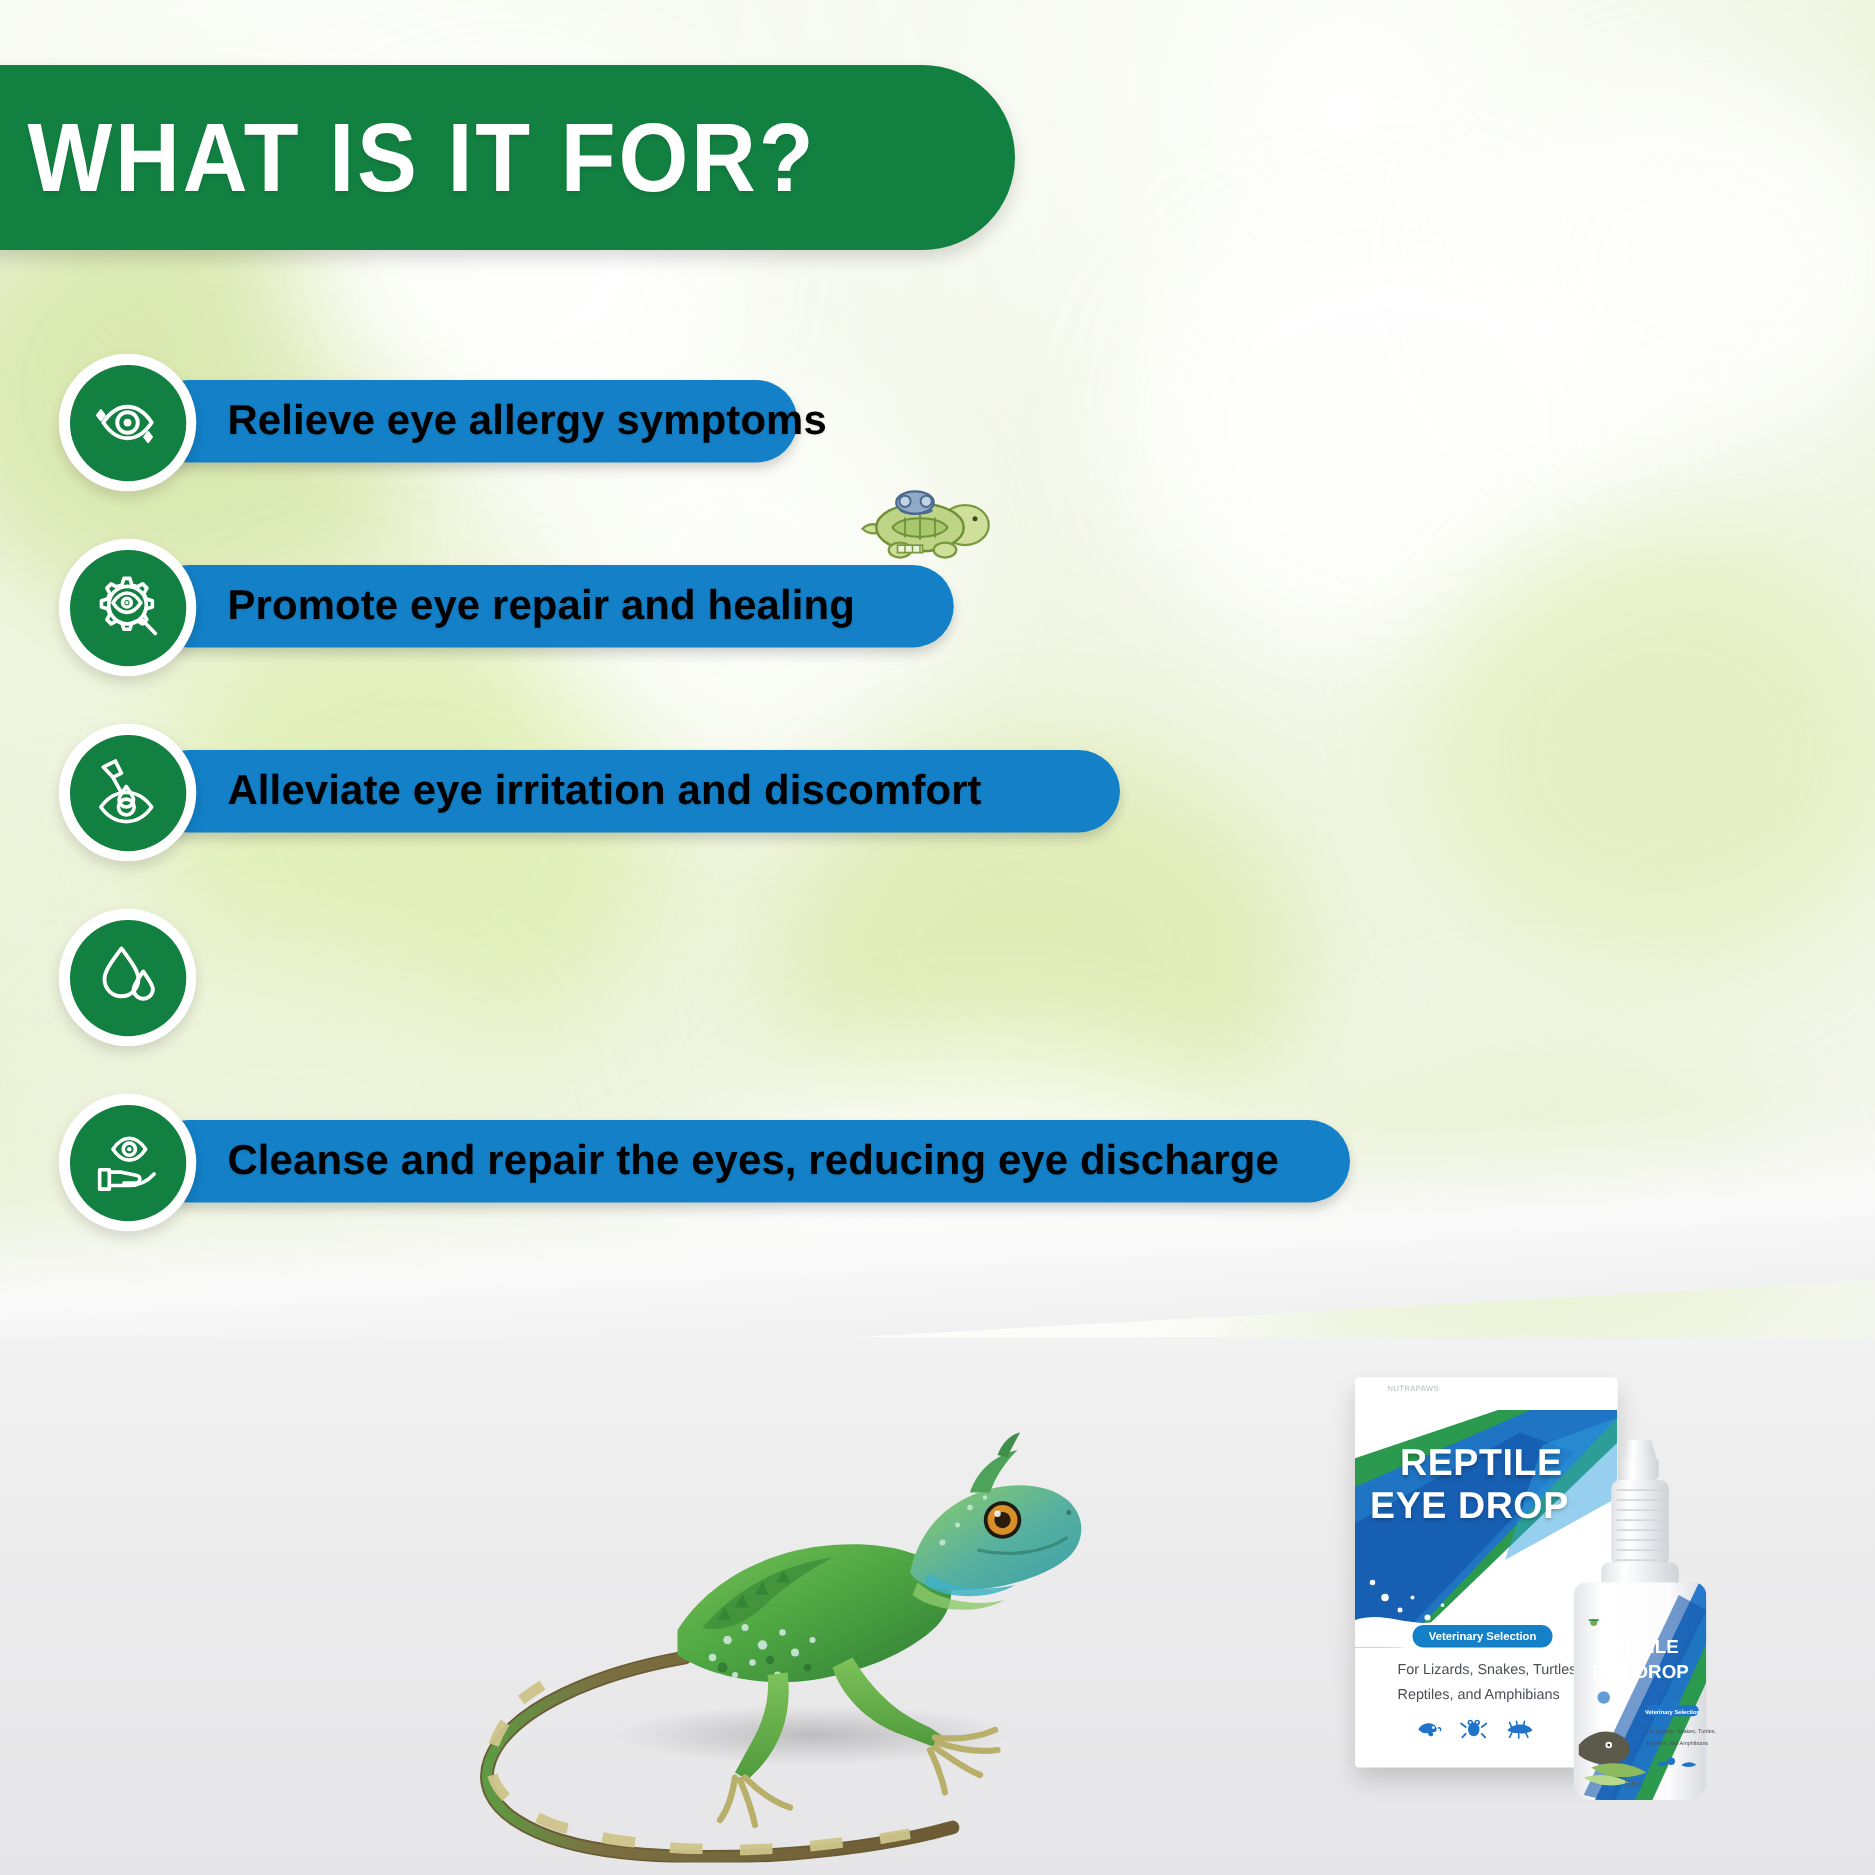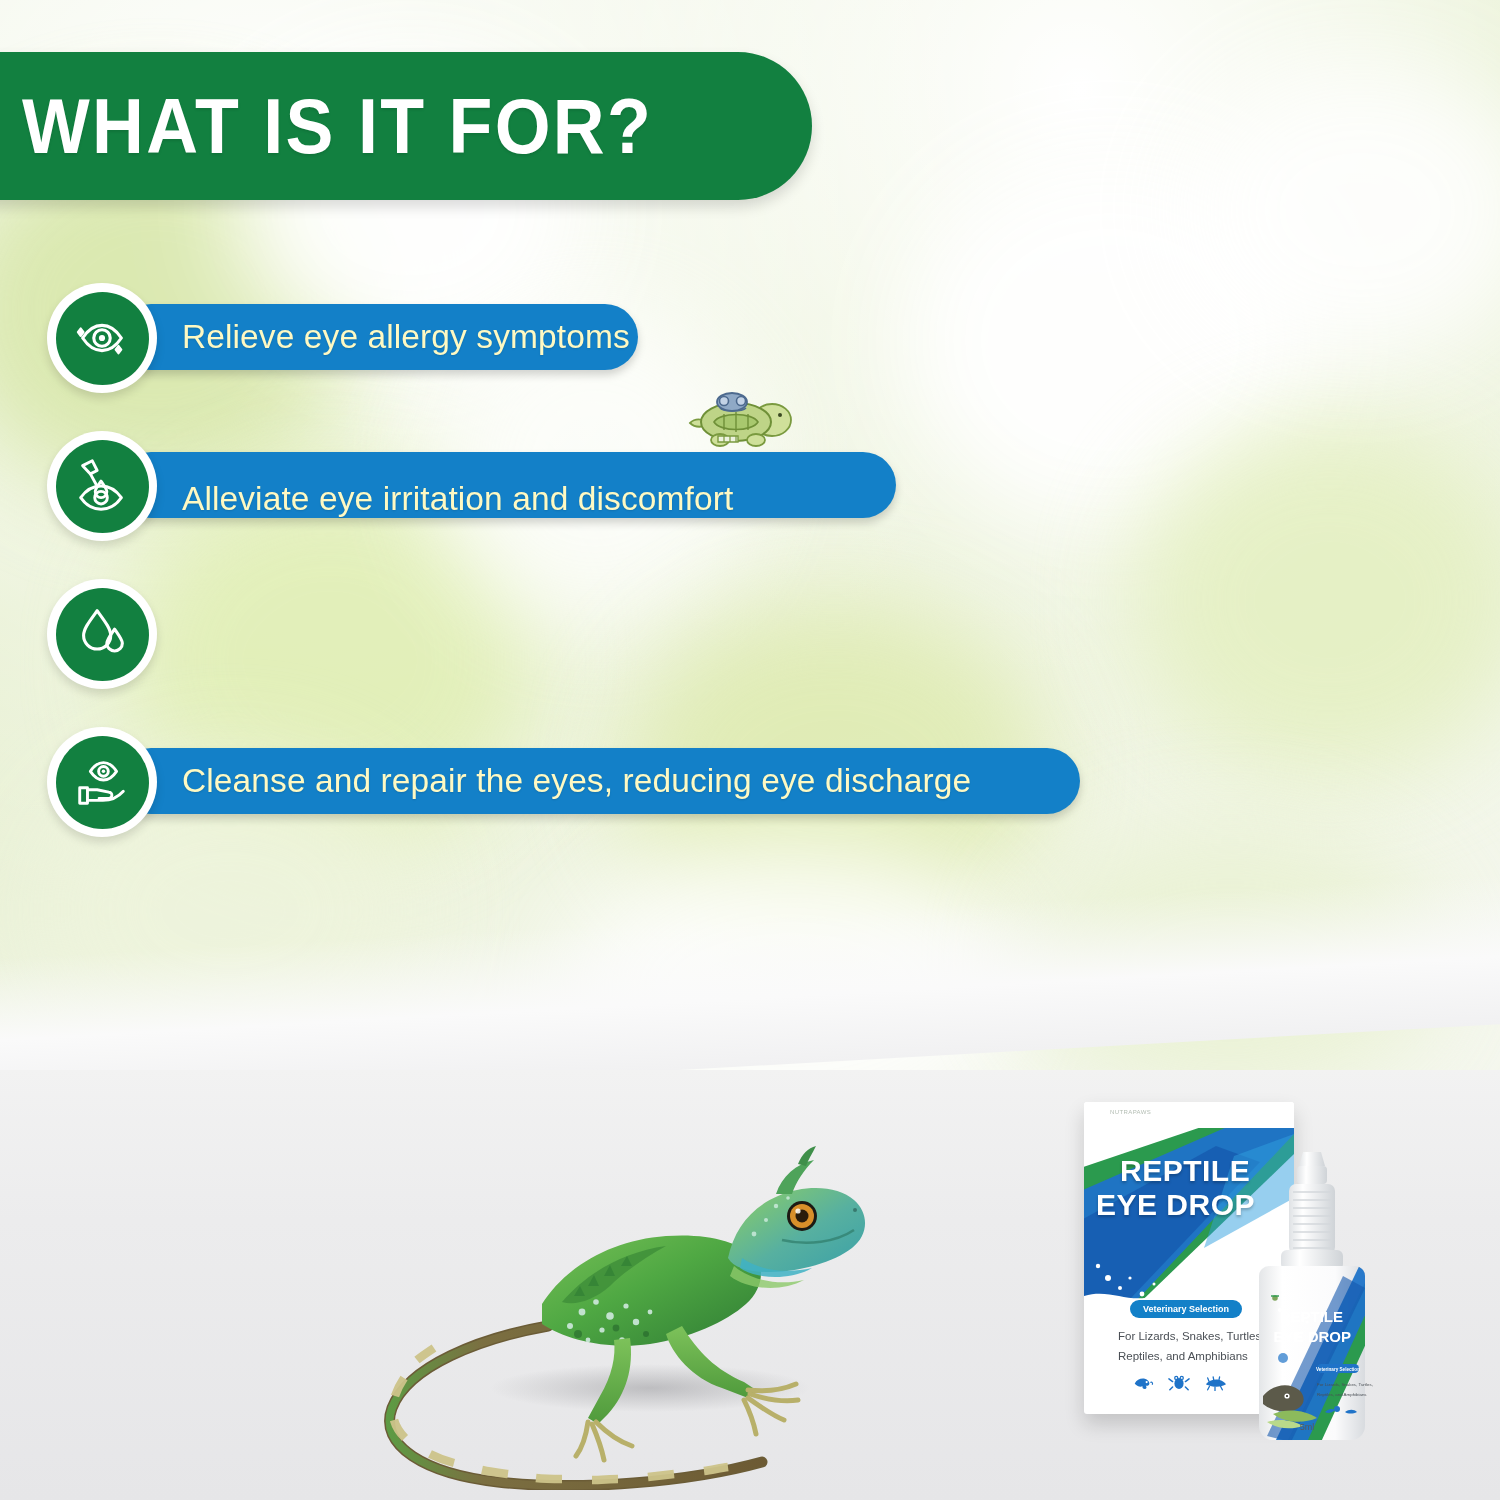--- a/index.html
+++ b/index.html
@@ -47,21 +47,21 @@
   
   .features{position:absolute;left:0;top:283px;width:1500px;}
   .feature-row{position:relative;height:148px;}
   .pill{
     position:absolute;left:118px;top:21px;height:66px;
     background:#1380c8;border-radius:34px;
     box-shadow:0 5px 9px rgba(0,0,0,.17);
     display:flex;align-items:center;
   }
   .pill-label{
-    color:#fef9c3;font-size:33.5px;font-weight:400;white-space:nowrap;
+    color:#000000;font-size:33.5px;font-weight:700;white-space:nowrap;
     margin-left:64px;padding-right:30px;letter-spacing:.1px;
     text-shadow:0 1px 2px rgba(0,0,0,.12);
   }
   .icon-badge{
     position:absolute;left:47px;top:0px;width:110px;height:110px;
     background:#ffffff;border-radius:50%;
     box-shadow:0 5px 10px rgba(0,0,0,.13);
     display:flex;align-items:center;justify-content:center;z-index:3;
   }
   .icon-disc{
@@ -151,23 +151,40 @@
             <path d="M12 32c6-9 13.5-13 20-13s14 4 20 13c-6 9-13.5 13-20 13s-14-4-20-13z"></path>
             <circle cx="32" cy="32" r="8.5"></circle>
             <circle cx="32" cy="32" r="3.2" fill="#ffffff" stroke="none"></circle>
             <path d="M10 22l3 4 -3 4 -3-4z" fill="#ffffff" stroke-width="2"></path>
             <path d="M49 40l3 4 -3 4 -3-4z" fill="#ffffff" stroke-width="2"></path>
           </svg>
         </div>
       </div>
     </div>
 
-
     <div class="feature-row">
-      <div class="pill" style="width:778px;align-items:flex-end;">
+      <div class="pill" style="width:645px;">
+        <span class="pill-label" data-bind="features.1.label">Promote eye repair and healing</span>
+      </div>
+      <div class="icon-badge">
+        <div class="icon-disc">
+          <svg viewBox="0 0 64 64" fill="none" stroke="#ffffff" stroke-width="3" stroke-linecap="round" stroke-linejoin="round">
+            <path d="M29 8l5 0 1.5 5 4.5 2 4.5-2.5 3.5 3.5-2.5 4.5 2 4.5 5 1.5 0 5-5 1.5-2 4.5 2.5 4.5-3.5 3.5-4.5-2.5-4.5 2-1.5 5-5 0-1.5-5-4.5-2-4.5 2.5-3.5-3.5 2.5-4.5-2-4.5-5-1.5 0-5 5-1.5 2-4.5-2.5-4.5 3.5-3.5 4.5 2.5 4.5-2z"></path>
+            <path d="M20 28c3.5-5.5 8-8 11.5-8s8 2.5 11.5 8c-3.5 5.5-8 8-11.5 8s-8-2.5-11.5-8z"></path>
+            <circle cx="31.5" cy="28" r="3.6"></circle>
+            <circle cx="31.5" cy="28" r="1.3" fill="#ffffff" stroke="none"></circle>
+            <circle cx="32" cy="30" r="15.5"></circle>
+            <path d="M43.5 41.5L55 53.5"></path>
+          </svg>
+        </div>
+      </div>
+    </div>
+
+    <div class="feature-row">
+      <div class="pill" style="width:778px;">
         <span class="pill-label" data-bind="features.2.label">Alleviate eye irritation and discomfort</span>
       </div>
       <div class="icon-badge">
         <div class="icon-disc">
           <svg viewBox="0 0 64 64" fill="none" stroke="#ffffff" stroke-width="3" stroke-linecap="round" stroke-linejoin="round">
             <path d="M12 11l10-5 5 10 -7 3.5z"></path>
             <path d="M20 19.5l6 11"></path>
             <path d="M31 27c3.5 5 6 8 6 11a6 6 0 0 1-12 0c0-3 2.5-6 6-11z"></path>
             <path d="M10 44c6-8.5 13-12 21-12s15 3.5 21 12c-6 8.5-13 12-21 12s-15-3.5-21-12z"></path>
             <circle cx="31" cy="44" r="6.5"></circle>

